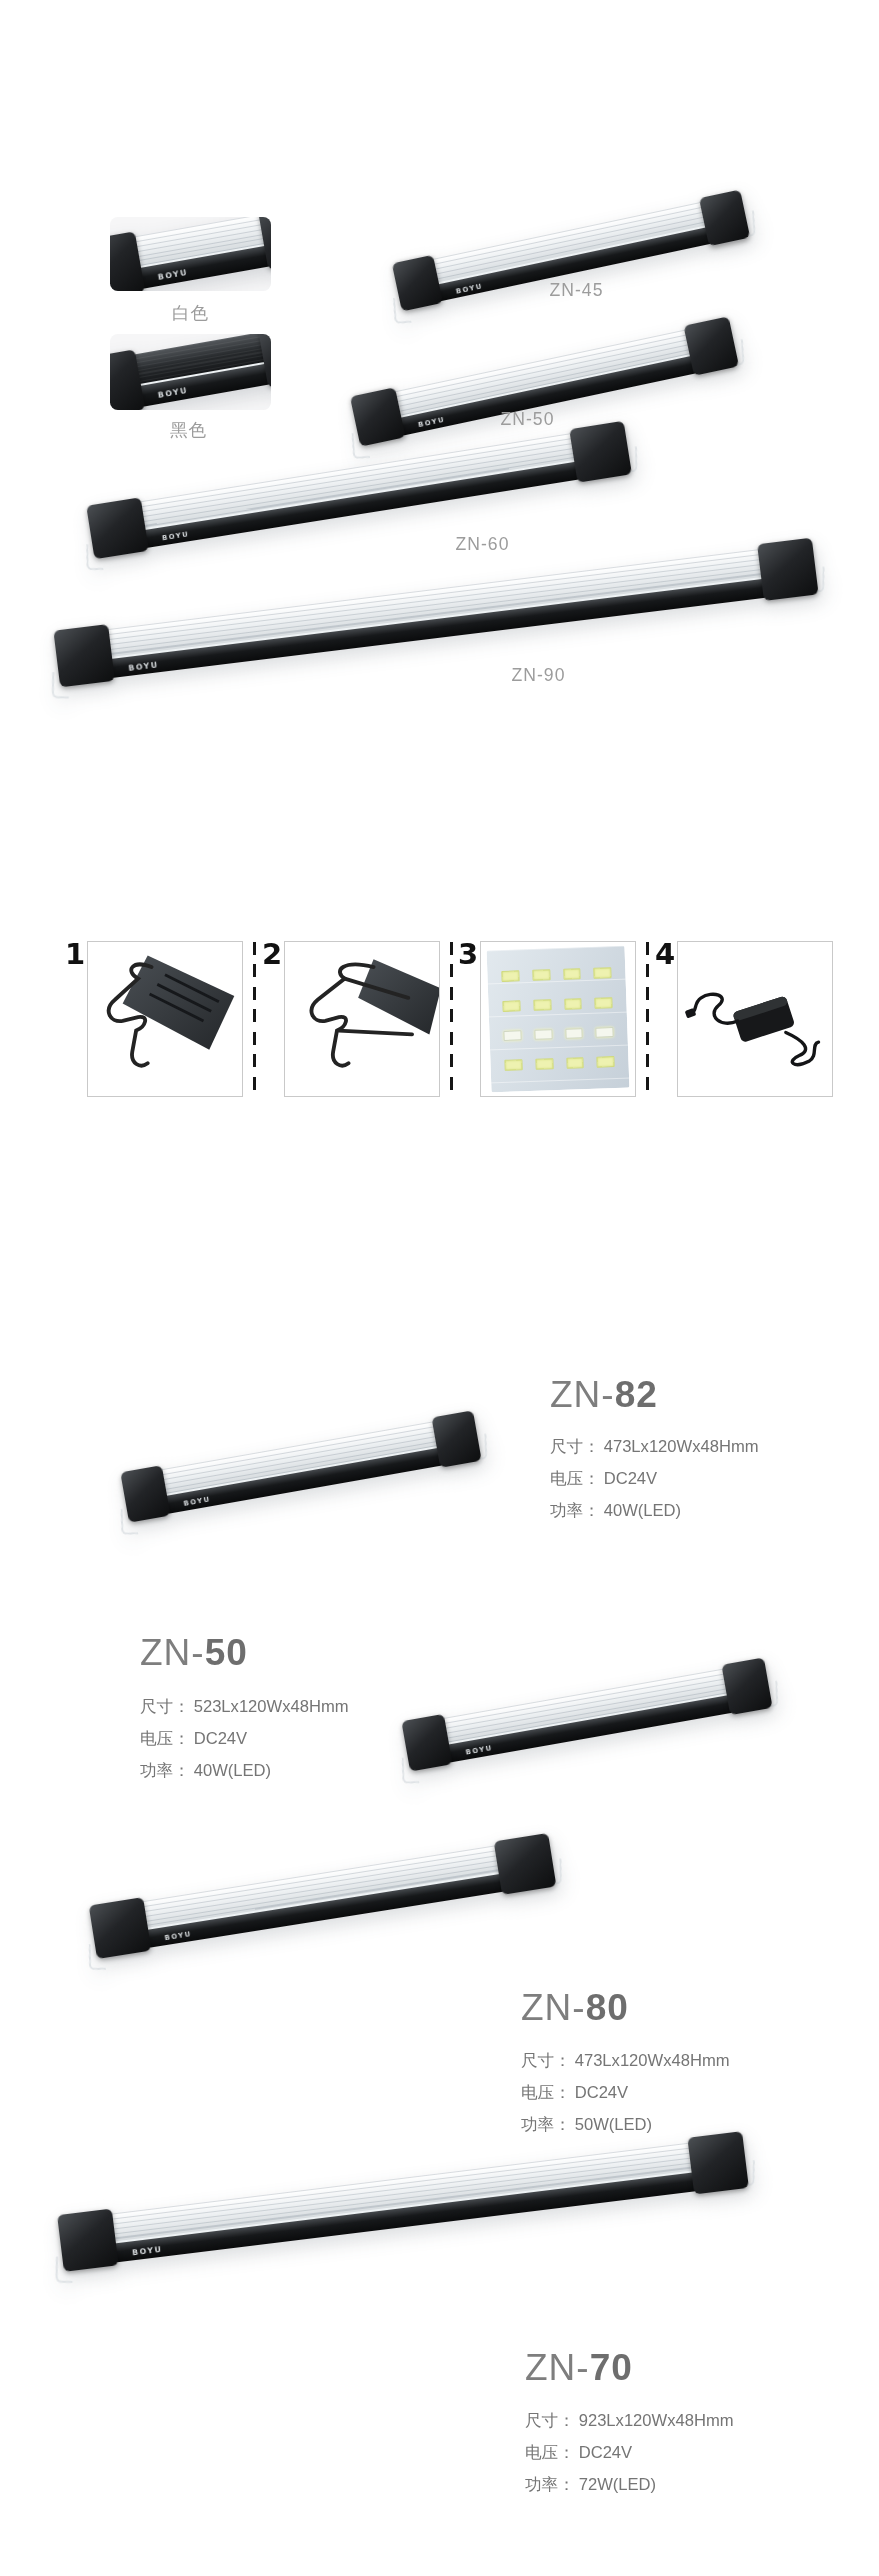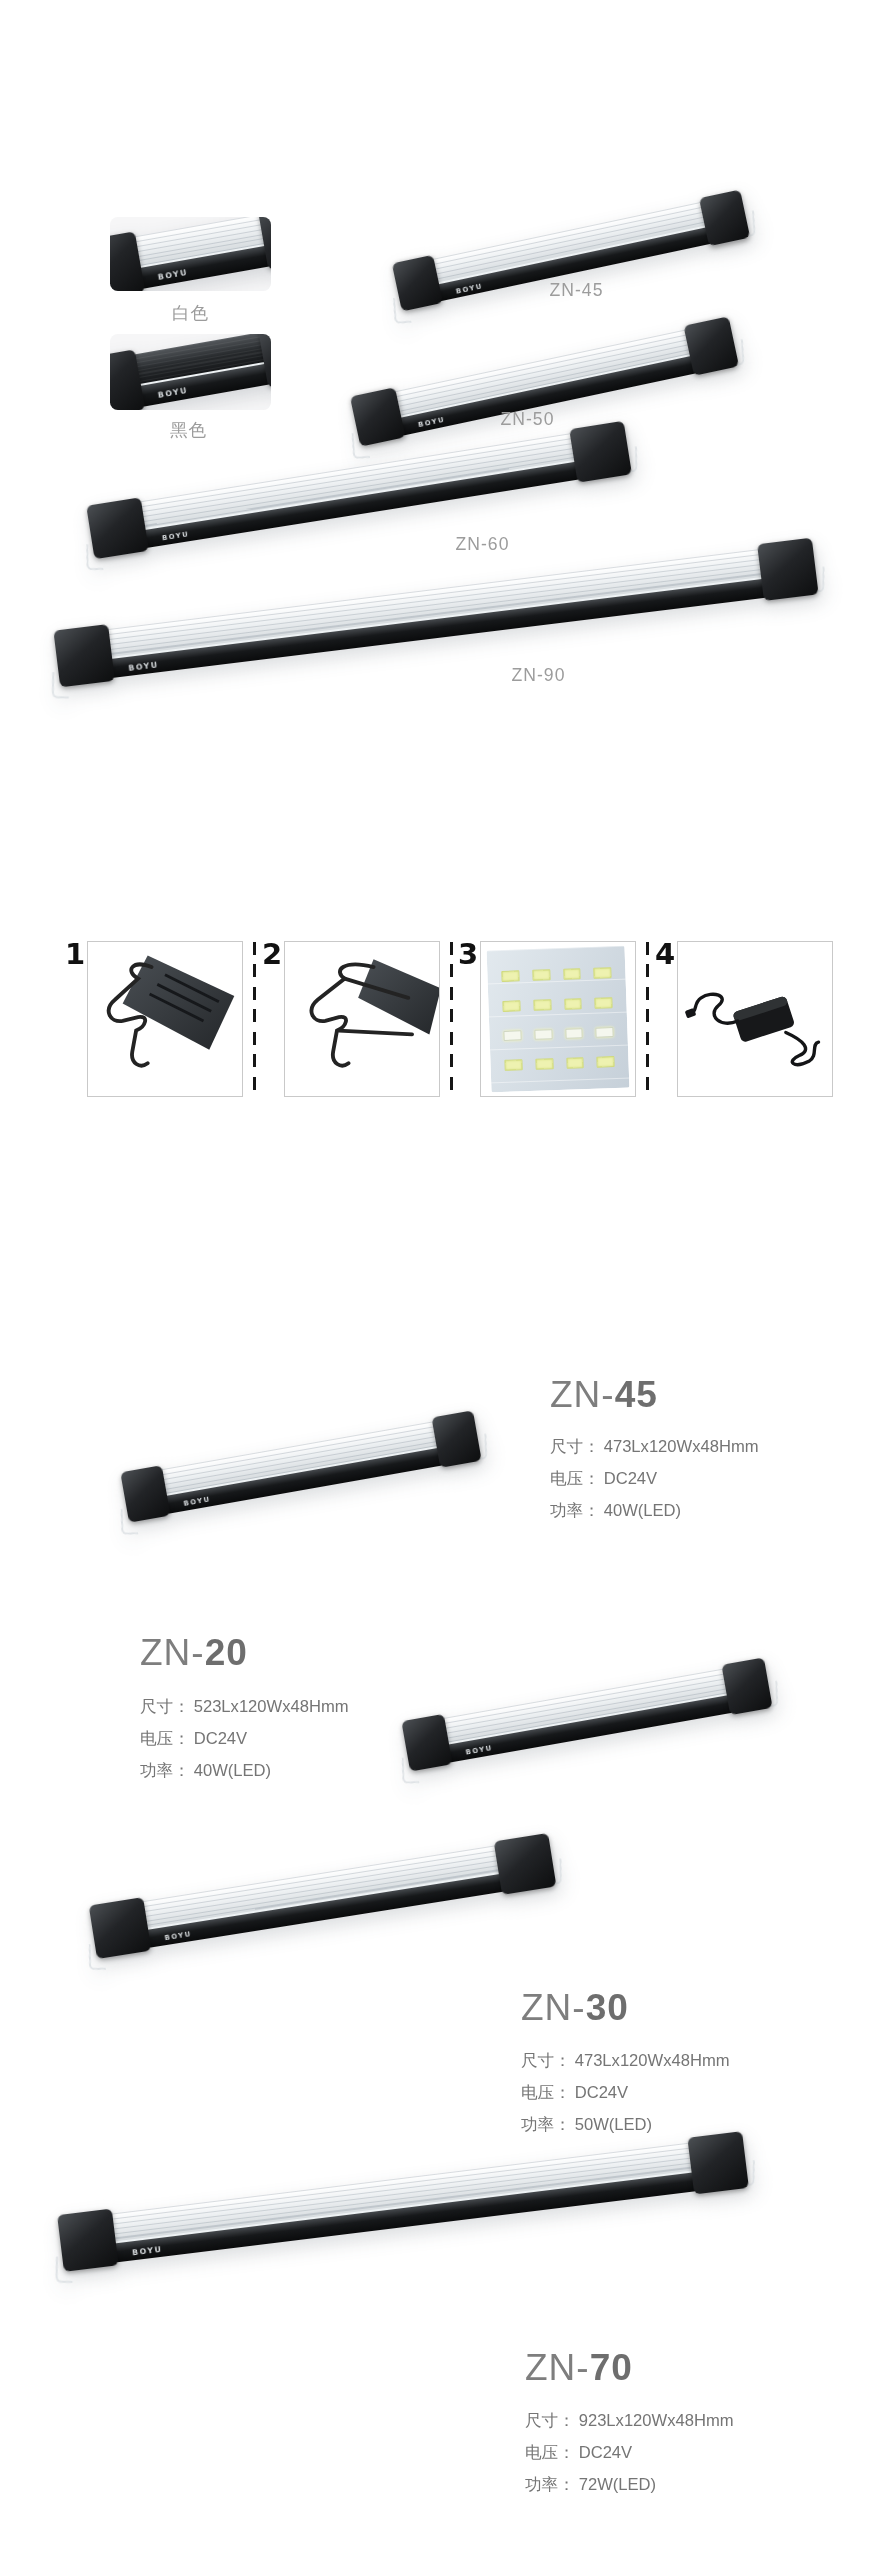--- a/index.html
+++ b/index.html
@@ -218,38 +218,38 @@
         <div class="fx-hook fx-hook-l"></div>
         <div class="fx-hook fx-hook-r"></div>
         <div class="fx-top" style="height:25.4px"></div>
         <div class="fx-front" style="height:17.6px">
           <span class="fx-logo" style="left:52px;font-size:6.8px">BOYU</span>
         </div>
         <div class="fx-cap fx-cap-l" style="width:42px"></div>
         <div class="fx-cap fx-cap-r" style="width:42px"></div>
       </div>
     <div class="spec-title" style="left:550px;top:1375px">
-      <span class="tp">ZN-</span><span class="tn">45</span>
+      <span class="tp">ZN-</span><span class="tn">82</span>
     </div>
     <div class="spec-rows" style="left:550px;top:1431px">
       <div class="spec-row">
         <span class="sl">尺寸：</span><span class="sv">473Lx120Wx48Hmm</span>
       </div>
       <div class="spec-row">
         <span class="sl">电压：</span><span class="sv">DC24V</span>
       </div>
       <div class="spec-row">
         <span class="sl">功率：</span><span class="sv">40W(LED)</span>
       </div>
     </div>
   </div>
 
   <div>
     <div class="spec-title" style="left:140px;top:1633px">
-      <span class="tp">ZN-</span><span class="tn">20</span>
+      <span class="tp">ZN-</span><span class="tn">50</span>
     </div>
     <div class="spec-rows" style="left:140px;top:1691px">
       <div class="spec-row">
         <span class="sl">尺寸：</span><span class="sv">523Lx120Wx48Hmm</span>
       </div>
       <div class="spec-row">
         <span class="sl">电压：</span><span class="sv">DC24V</span>
       </div>
       <div class="spec-row">
         <span class="sl">功率：</span><span class="sv">40W(LED)</span>
@@ -272,21 +272,21 @@
         <div class="fx-hook fx-hook-l"></div>
         <div class="fx-hook fx-hook-r"></div>
         <div class="fx-top" style="height:27px"></div>
         <div class="fx-front" style="height:17.6px">
           <span class="fx-logo" style="left:65px;font-size:6.8px">BOYU</span>
         </div>
         <div class="fx-cap fx-cap-l" style="width:55px"></div>
         <div class="fx-cap fx-cap-r" style="width:55px"></div>
       </div>
     <div class="spec-title" style="left:521px;top:1988px">
-      <span class="tp">ZN-</span><span class="tn">30</span>
+      <span class="tp">ZN-</span><span class="tn">80</span>
     </div>
     <div class="spec-rows" style="left:521px;top:2045px">
       <div class="spec-row">
         <span class="sl">尺寸：</span><span class="sv">473Lx120Wx48Hmm</span>
       </div>
       <div class="spec-row">
         <span class="sl">电压：</span><span class="sv">DC24V</span>
       </div>
       <div class="spec-row">
         <span class="sl">功率：</span><span class="sv">50W(LED)</span>

